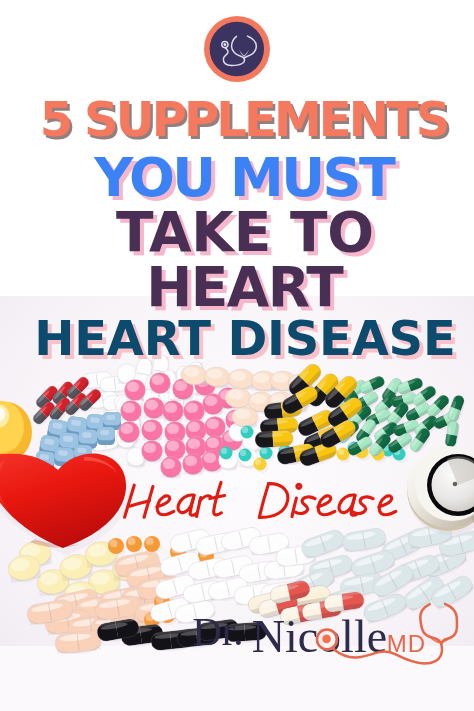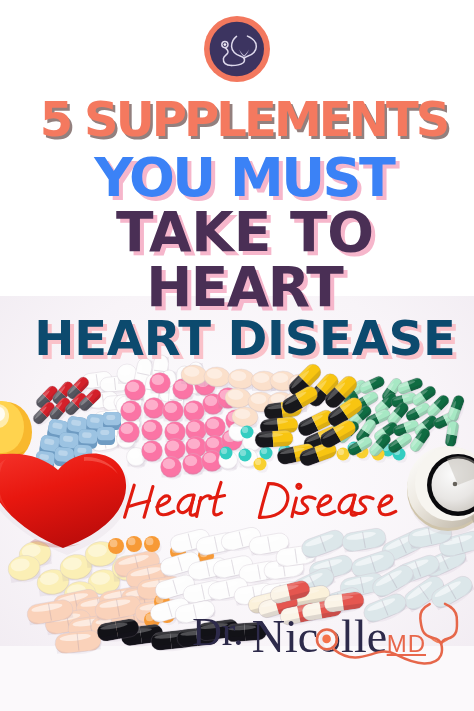--- a/index.html
+++ b/index.html
@@ -35,21 +35,21 @@
   .script{position:absolute;z-index:30;color:#e11b0f;font-family:"Liberation Serif",serif;
           font-style:italic;font-weight:bold;white-space:nowrap;}
 
   .brand{position:absolute;z-index:45;}
   .brand svg{position:absolute;left:0;top:0;z-index:2;}
   .bname{position:absolute;left:192.2px;top:14.9px;font-family:"Liberation Serif",serif;
          font-size:41px;line-height:1;color:#2d2a4a;white-space:nowrap;z-index:1;}
   .bname2{position:absolute;left:251.7px;top:17.9px;font-family:"Liberation Serif",serif;
          font-size:46px;line-height:1;color:#2d2a4a;white-space:nowrap;z-index:1;}
   .bmd{position:absolute;left:386.7px;top:36.2px;font-family:"Liberation Sans",sans-serif;
-       font-size:24px;line-height:1;color:#e8674b;letter-spacing:1px;white-space:nowrap;z-index:3;text-decoration:underline;}
+       font-size:24px;line-height:1;color:#e8674b;letter-spacing:1px;white-space:nowrap;z-index:3;}
   .url{position:absolute;z-index:46;left:211.2px;top:674.8px;
        font-family:"DejaVu Sans",sans-serif;color:#2a2a3a;white-space:nowrap;
        font-size:20px;letter-spacing:4.05px;line-height:1;}
 </style>
 </head>
 <body>
 
 <div class="pin">
 
   <div class="topband"></div>

